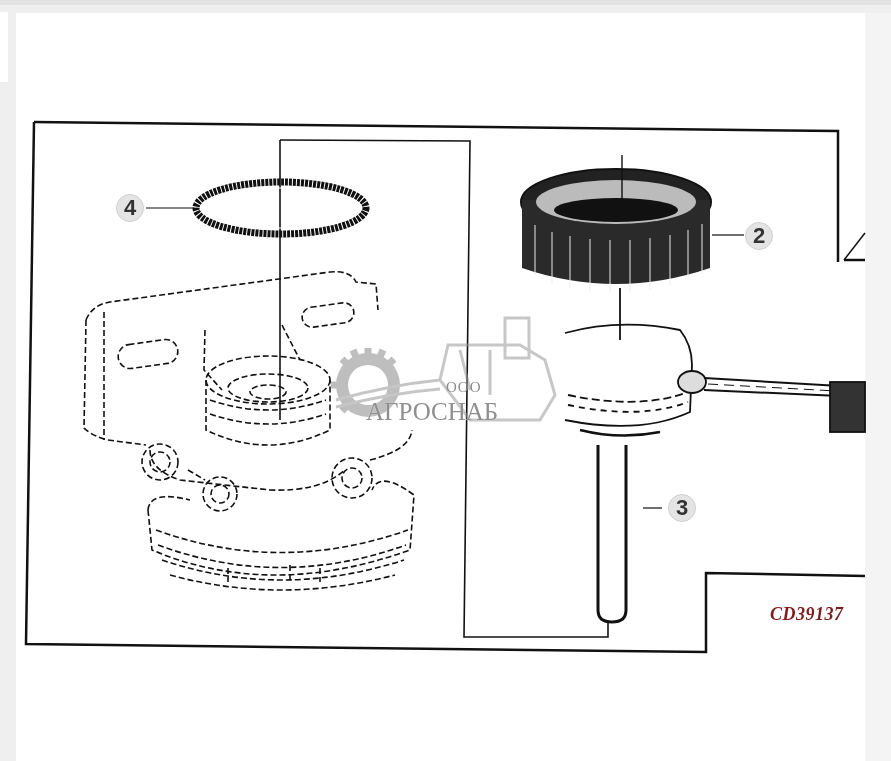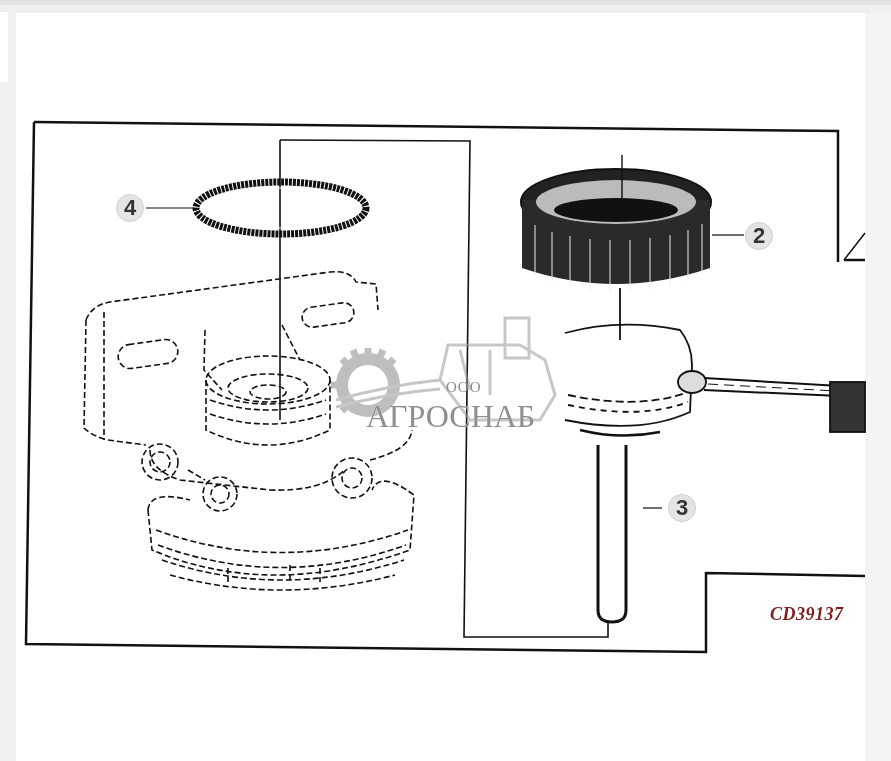--- a/index.html
+++ b/index.html
@@ -40,21 +40,21 @@
     width: 95px; overflow: hidden; white-space: nowrap;
   }
   .wm-ooo {
     position: absolute; left: 446px; top: 379px;
     font-family: "Liberation Serif", serif; font-size: 15px; color: #8a8a8a;
     letter-spacing: 1px;
     text-align: center;
   }
   .wm-name {
     position: absolute; left: 366px; top: 398px;
-    font-family: "Liberation Serif", serif; font-size: 32px; color: #8f8f8f;
+    font-family: "Liberation Serif", serif; font-size: 25px; color: #8f8f8f;
     letter-spacing: 0px;
     text-shadow: 0 0 1px #fff;
   }
 </style>
 </head>
 <body>
 
 <div class="top-strip"></div>
 <div class="left-panel"></div>
 <div class="page"></div>

